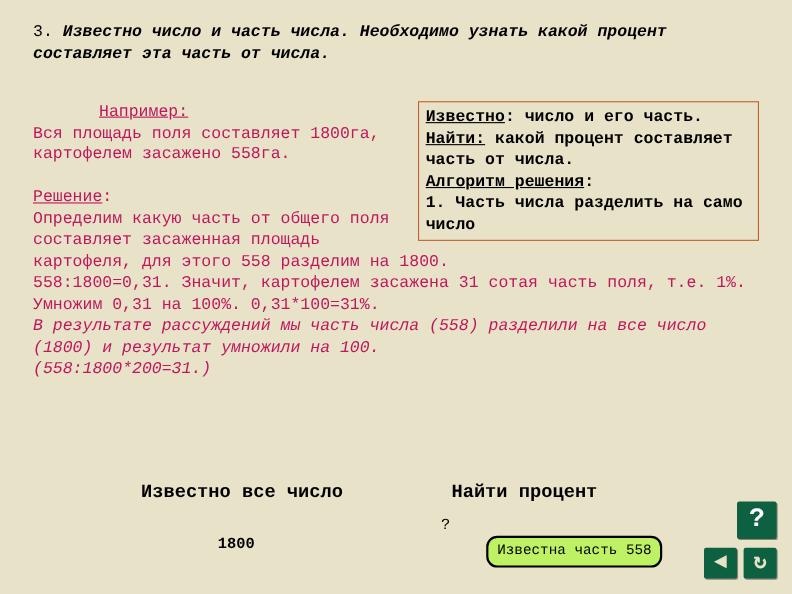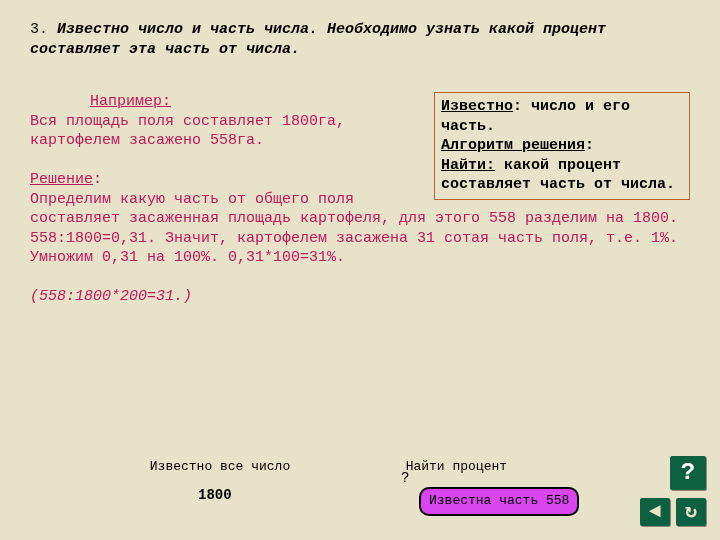--- a/index.html
+++ b/index.html
@@ -18,64 +18,64 @@
   .title {
     font-style: italic;
     font-weight: bold;
     margin-bottom: 14px;
     color: #000000;
   }
   .title .num { font-style: normal; font-weight: normal; }
   .content { position: relative; }
   .known-box {
     float: right;
-    width: 256px;
+    width: 310px;
     border: 1px solid #c06030;
     padding: 4px 6px;
     margin: 0 0 4px 8px;
     font-weight: bold;
     color: #000;
     background: #e8e2c8;
   }
   .known-box u { text-decoration: underline; }
   .body-text { color: #be185d; margin-top: 33px; }
   .body-text u { text-decoration: underline; }
   .example-label { text-decoration: underline; margin-left: 60px; display: inline; }
   .annot-row {
     position: absolute;
-    bottom: 64px;
+    bottom: 80px;
     left: 120px;
-    font-size: 13px;
-    font-weight: normal;
+    font-size: 17px;
+    font-weight: bold;
   }
   .annot-left { display: inline-block; width: 200px; text-align: center; }
   .annot-gap { display: inline-block; width: 70px; }
   .annot-right { display: inline-block; }
   .num-1800 {
     position: absolute;
     bottom: 36px;
     left: 198px;
     font-size: 14px;
     font-weight: bold;
   }
   .qmark-center {
     position: absolute;
     bottom: 53px;
     left: 401px;
     font-size: 14px;
   }
   .known-part-box {
     position: absolute;
     bottom: 24px;
-    left: 419px;
+    left: 442px;
     border: 2px solid #000;
     border-radius: 10px;
     padding: 4px 8px;
     font-size: 13px;
-    background: #d946ef;
+    background: #bef264;
   }
   .nav {
     position: absolute;
     right: 14px;
     bottom: 14px;
     display: flex;
     gap: 6px;
     align-items: center;
   }
   .nav-btn {
@@ -105,32 +105,33 @@
 
 <div class="title">
   <span class="num">3.</span>
   <span>Известно число и часть числа. Необходимо узнать какой процент составляет эта часть от числа.</span>
 </div>
 
 <div class="content">
 
   <div class="known-box">
     <div><u>Известно</u><span>: число и его часть.</span></div>
+    <div><u>Найти:</u><span> какой процент составляет часть от числа.</span></div>
     <div><u>Алгоритм решения</u><span>:</span></div>
-    <div><u>Найти:</u><span> какой процент составляет часть от числа.</span></div>
+    <div>1. Часть числа разделить на само число</div>
   </div>
 
   <div class="body-text">
     <span class="example-label">Например:</span><br>
     <span>Вся площадь поля составляет 1800га, картофелем засажено 558га.</span><br>
     <br>
     <u><span>Решение</span></u>:<br>
     <span>Определим какую часть от общего поля составляет засаженная площадь картофеля, для этого 558 разделим на 1800.</span><br>
     <span>558:1800=0,31. Значит, картофелем засажена 31 сотая часть поля, т.е. 1%. Умножим 0,31 на 100%. 0,31*100=31%.</span><br>
-    <br>
+    <span style="font-style:italic">В результате рассуждений мы часть числа (558) разделили на все число (1800) и результат умножили на 100.</span><br>
     <span style="font-style:italic">(558:1800*200=31.)</span>
   </div>
 
 </div>
 
 <div class="annot-row">
   <span class="annot-left">Известно все число</span>
   <span class="annot-gap"></span>
   <span class="annot-right">Найти процент</span>
 </div>

